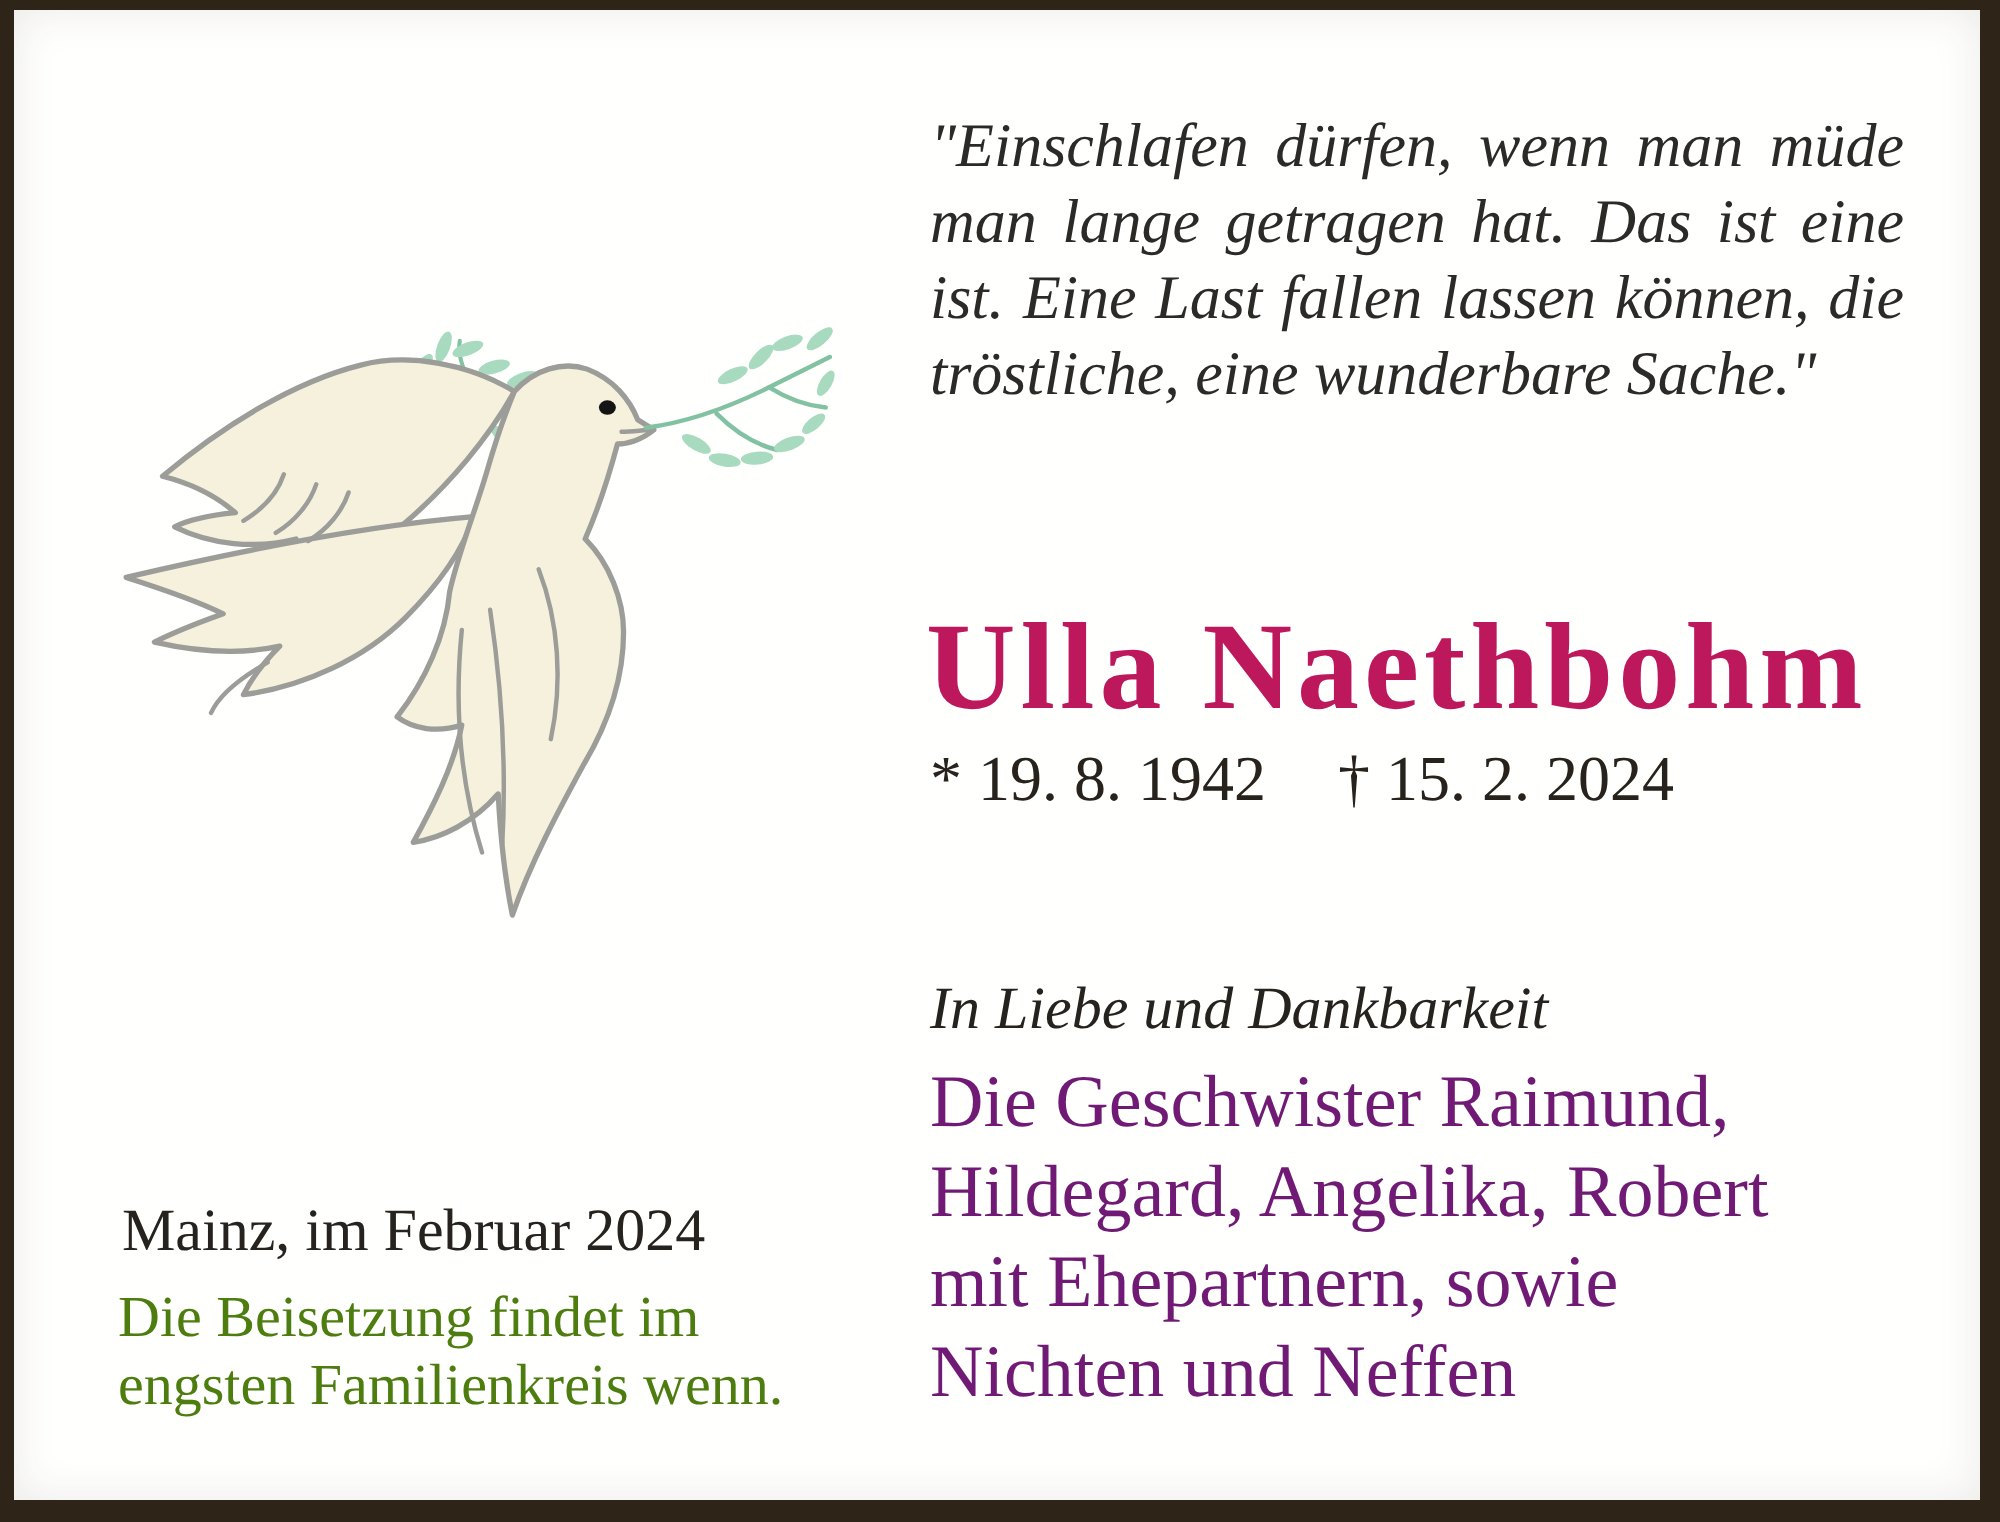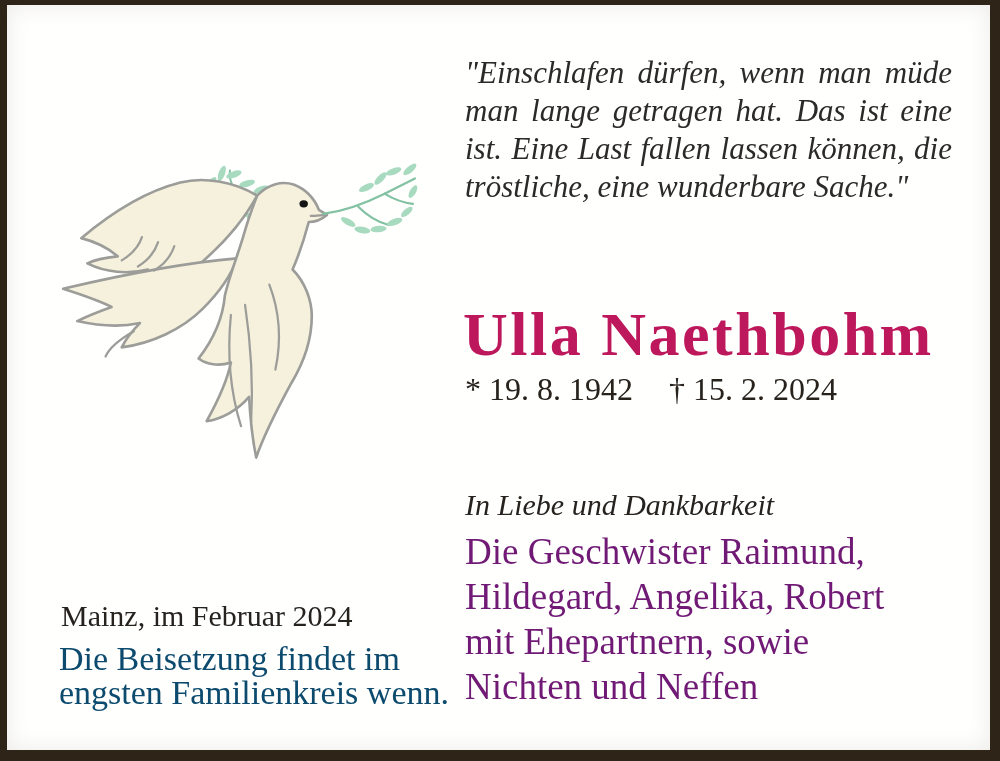--- a/index.html
+++ b/index.html
@@ -44,21 +44,21 @@
     position:absolute;left:458px;top:524px;width:520px;
     font-size:37px;line-height:45px;color:#701a75;
   }
   
   .place-date{
     position:absolute;left:54px;top:551px;width:400px;
     font-size:30px;color:#26231f;margin-top:43px;
   }
   .funeral{
     position:absolute;left:52px;top:637px;width:420px;
-    font-size:34px;line-height:34px;color:#0c4a6e;
+    font-size:29px;line-height:34px;color:#4d7c0f;
   }
 </style>
 </head>
 <body>
 
 <div class="notice">
 
   <div class="dove-wrap">
     <svg viewBox="0 0 362 306" width="366" height="310" xmlns="http://www.w3.org/2000/svg">
 

